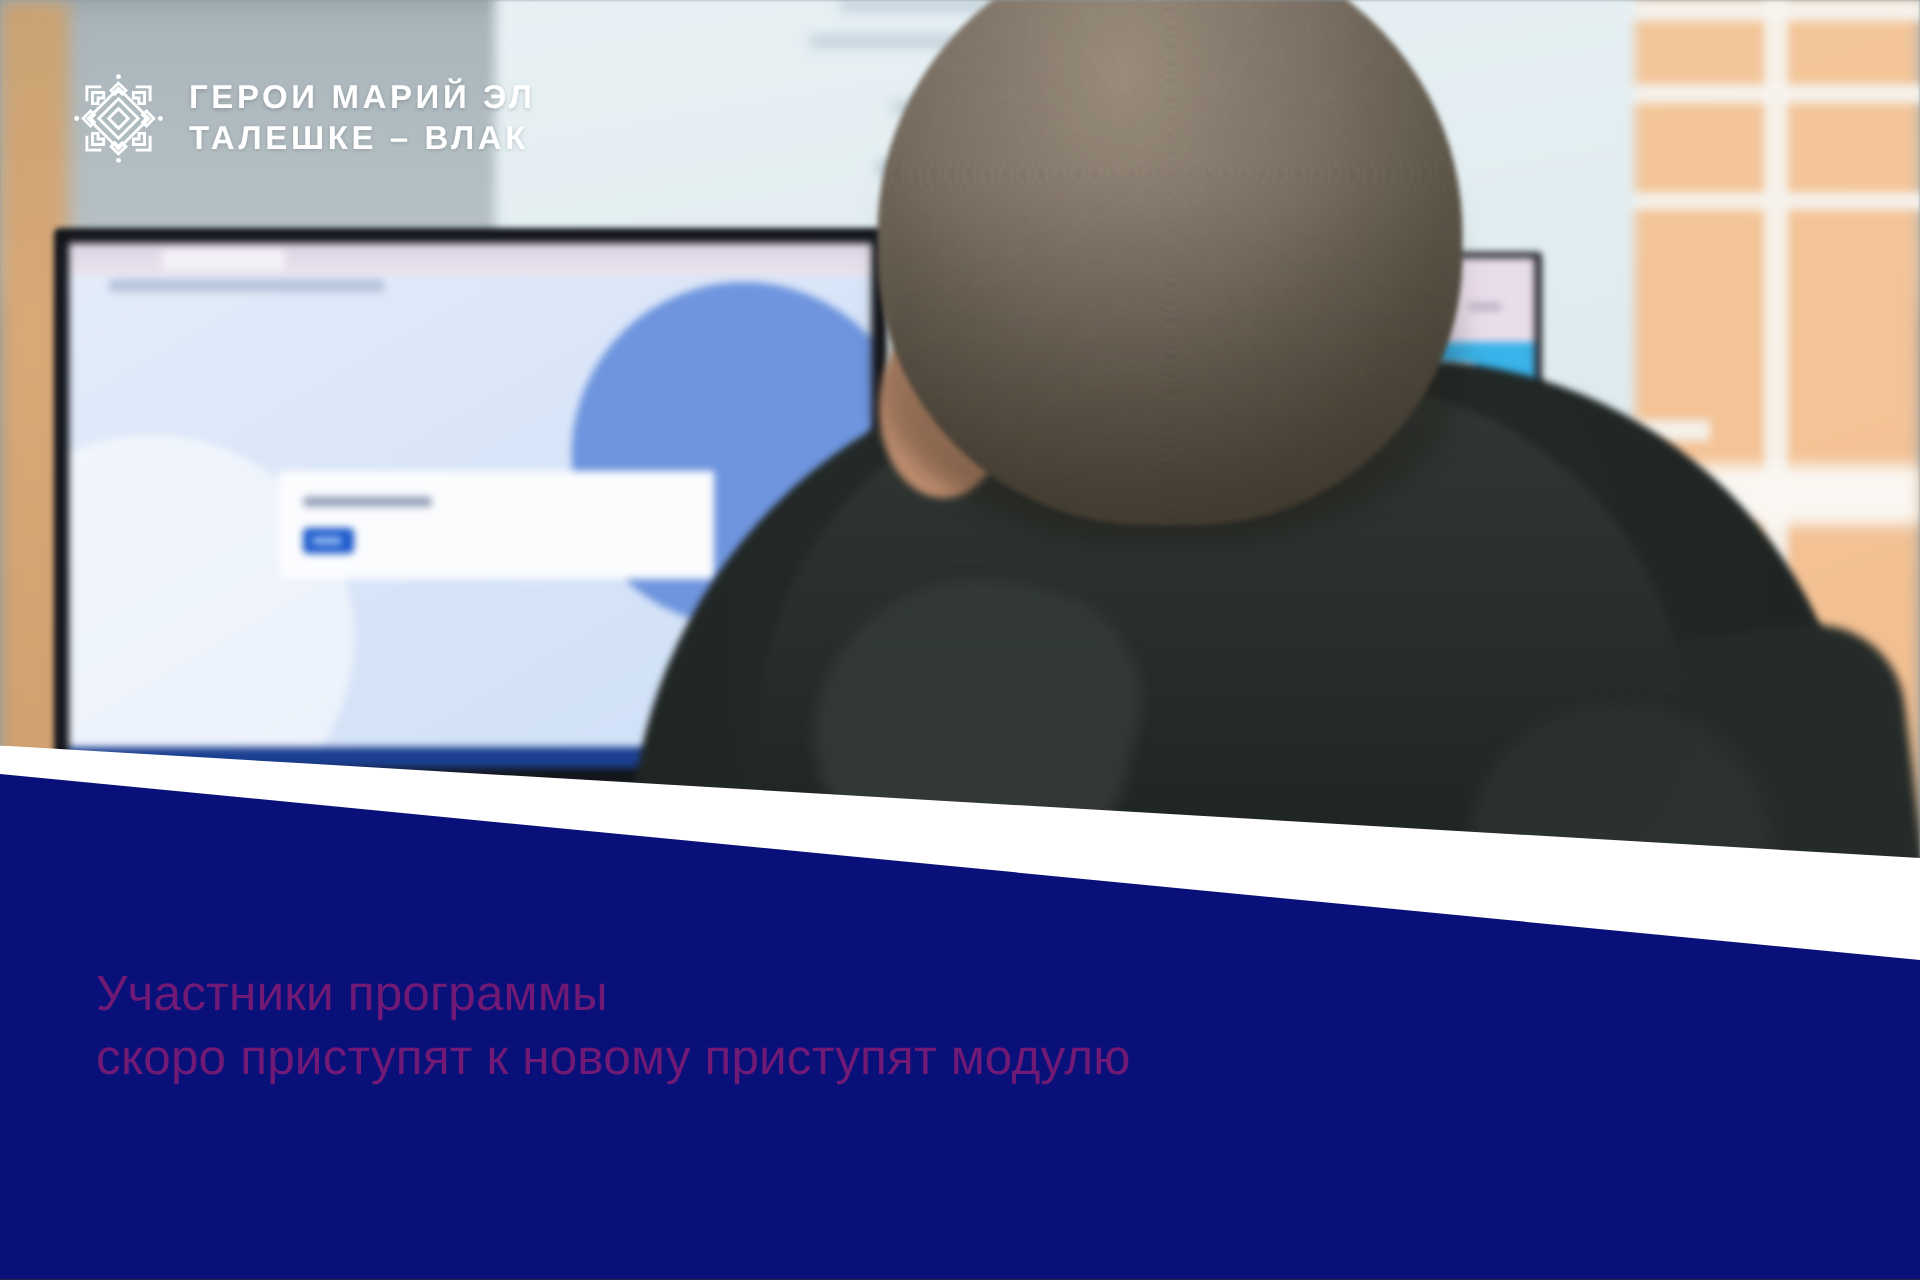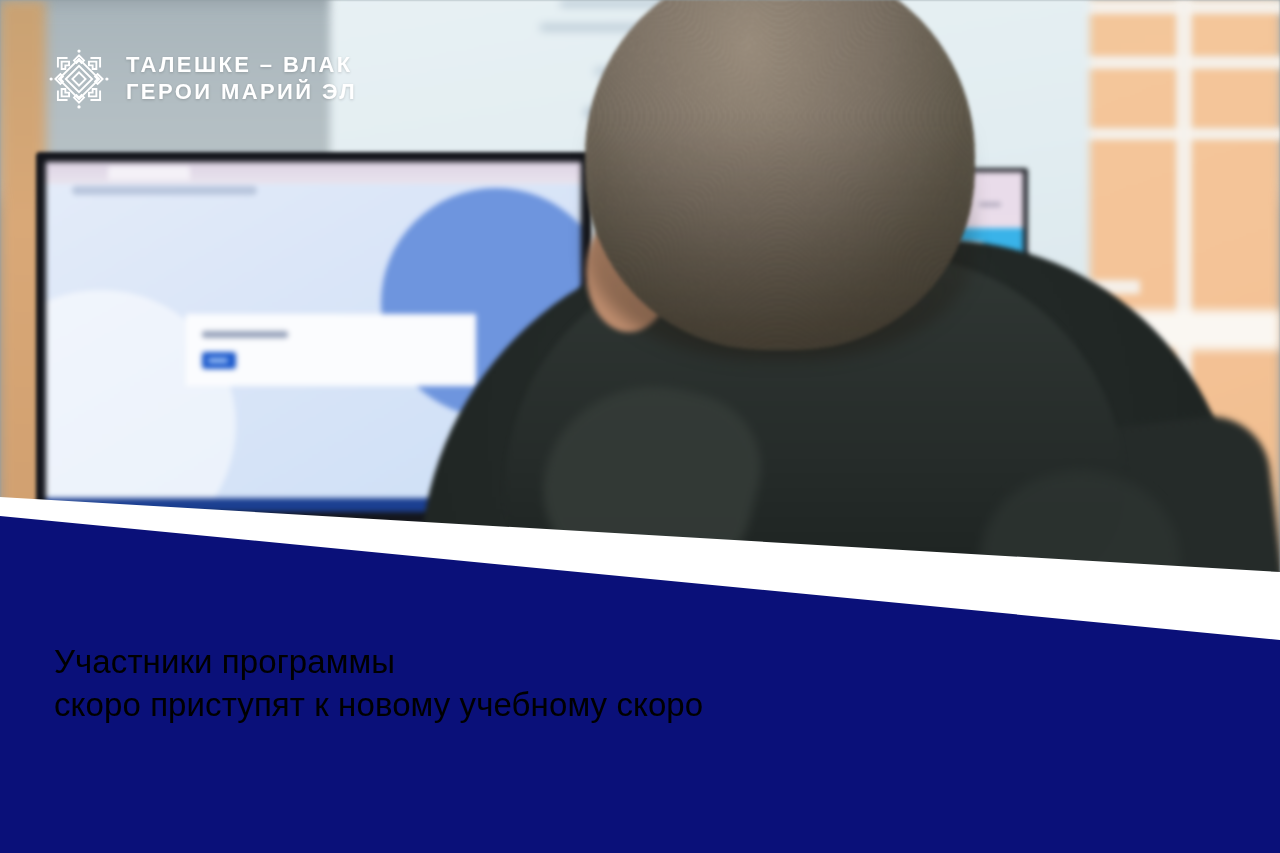--- a/index.html
+++ b/index.html
@@ -207,22 +207,22 @@
     color:#ffffff;line-height:1.22;
   }
   .logo-line{
     font-size:22px;font-weight:700;letter-spacing:2.4px;
     white-space:nowrap;
     text-shadow:0 1px 3px rgba(0,0,0,.18);
   }
 
   
   .headline{
-    position:absolute;left:54px;top:640px;
-    color:#000000;
+    position:absolute;left:64px;top:640px;
+    color:#701a75;
   }
   .headline-line{
     font-size:33px;font-weight:400;line-height:43px;
     white-space:nowrap;letter-spacing:.1px;
   }
 </style>
 </head>
 <body>
 
 <div class="poster">
@@ -318,23 +318,23 @@
         <path d="M84 70 L84 84 L70 84"></path>
       </g>
       <g fill="#ffffff">
         <circle cx="50" cy="5" r="2.6"></circle>
         <circle cx="50" cy="95" r="2.6"></circle>
         <circle cx="5" cy="50" r="2.6"></circle>
         <circle cx="95" cy="50" r="2.6"></circle>
       </g>
     </svg>
     <div class="logo-text">
+      <div class="logo-line">ГЕРОИ МАРИЙ ЭЛ</div>
       <div class="logo-line">ТАЛЕШКЕ – ВЛАК</div>
-      <div class="logo-line">ГЕРОИ МАРИЙ ЭЛ</div>
     </div>
   </div>
 
   <div class="headline">
     <div class="headline-line">Участники программы</div>
-    <div class="headline-line">скоро приступят к новому учебному скоро</div>
+    <div class="headline-line">скоро приступят к новому приступят модулю</div>
   </div>
 
 </div>
 
 </body></html>

